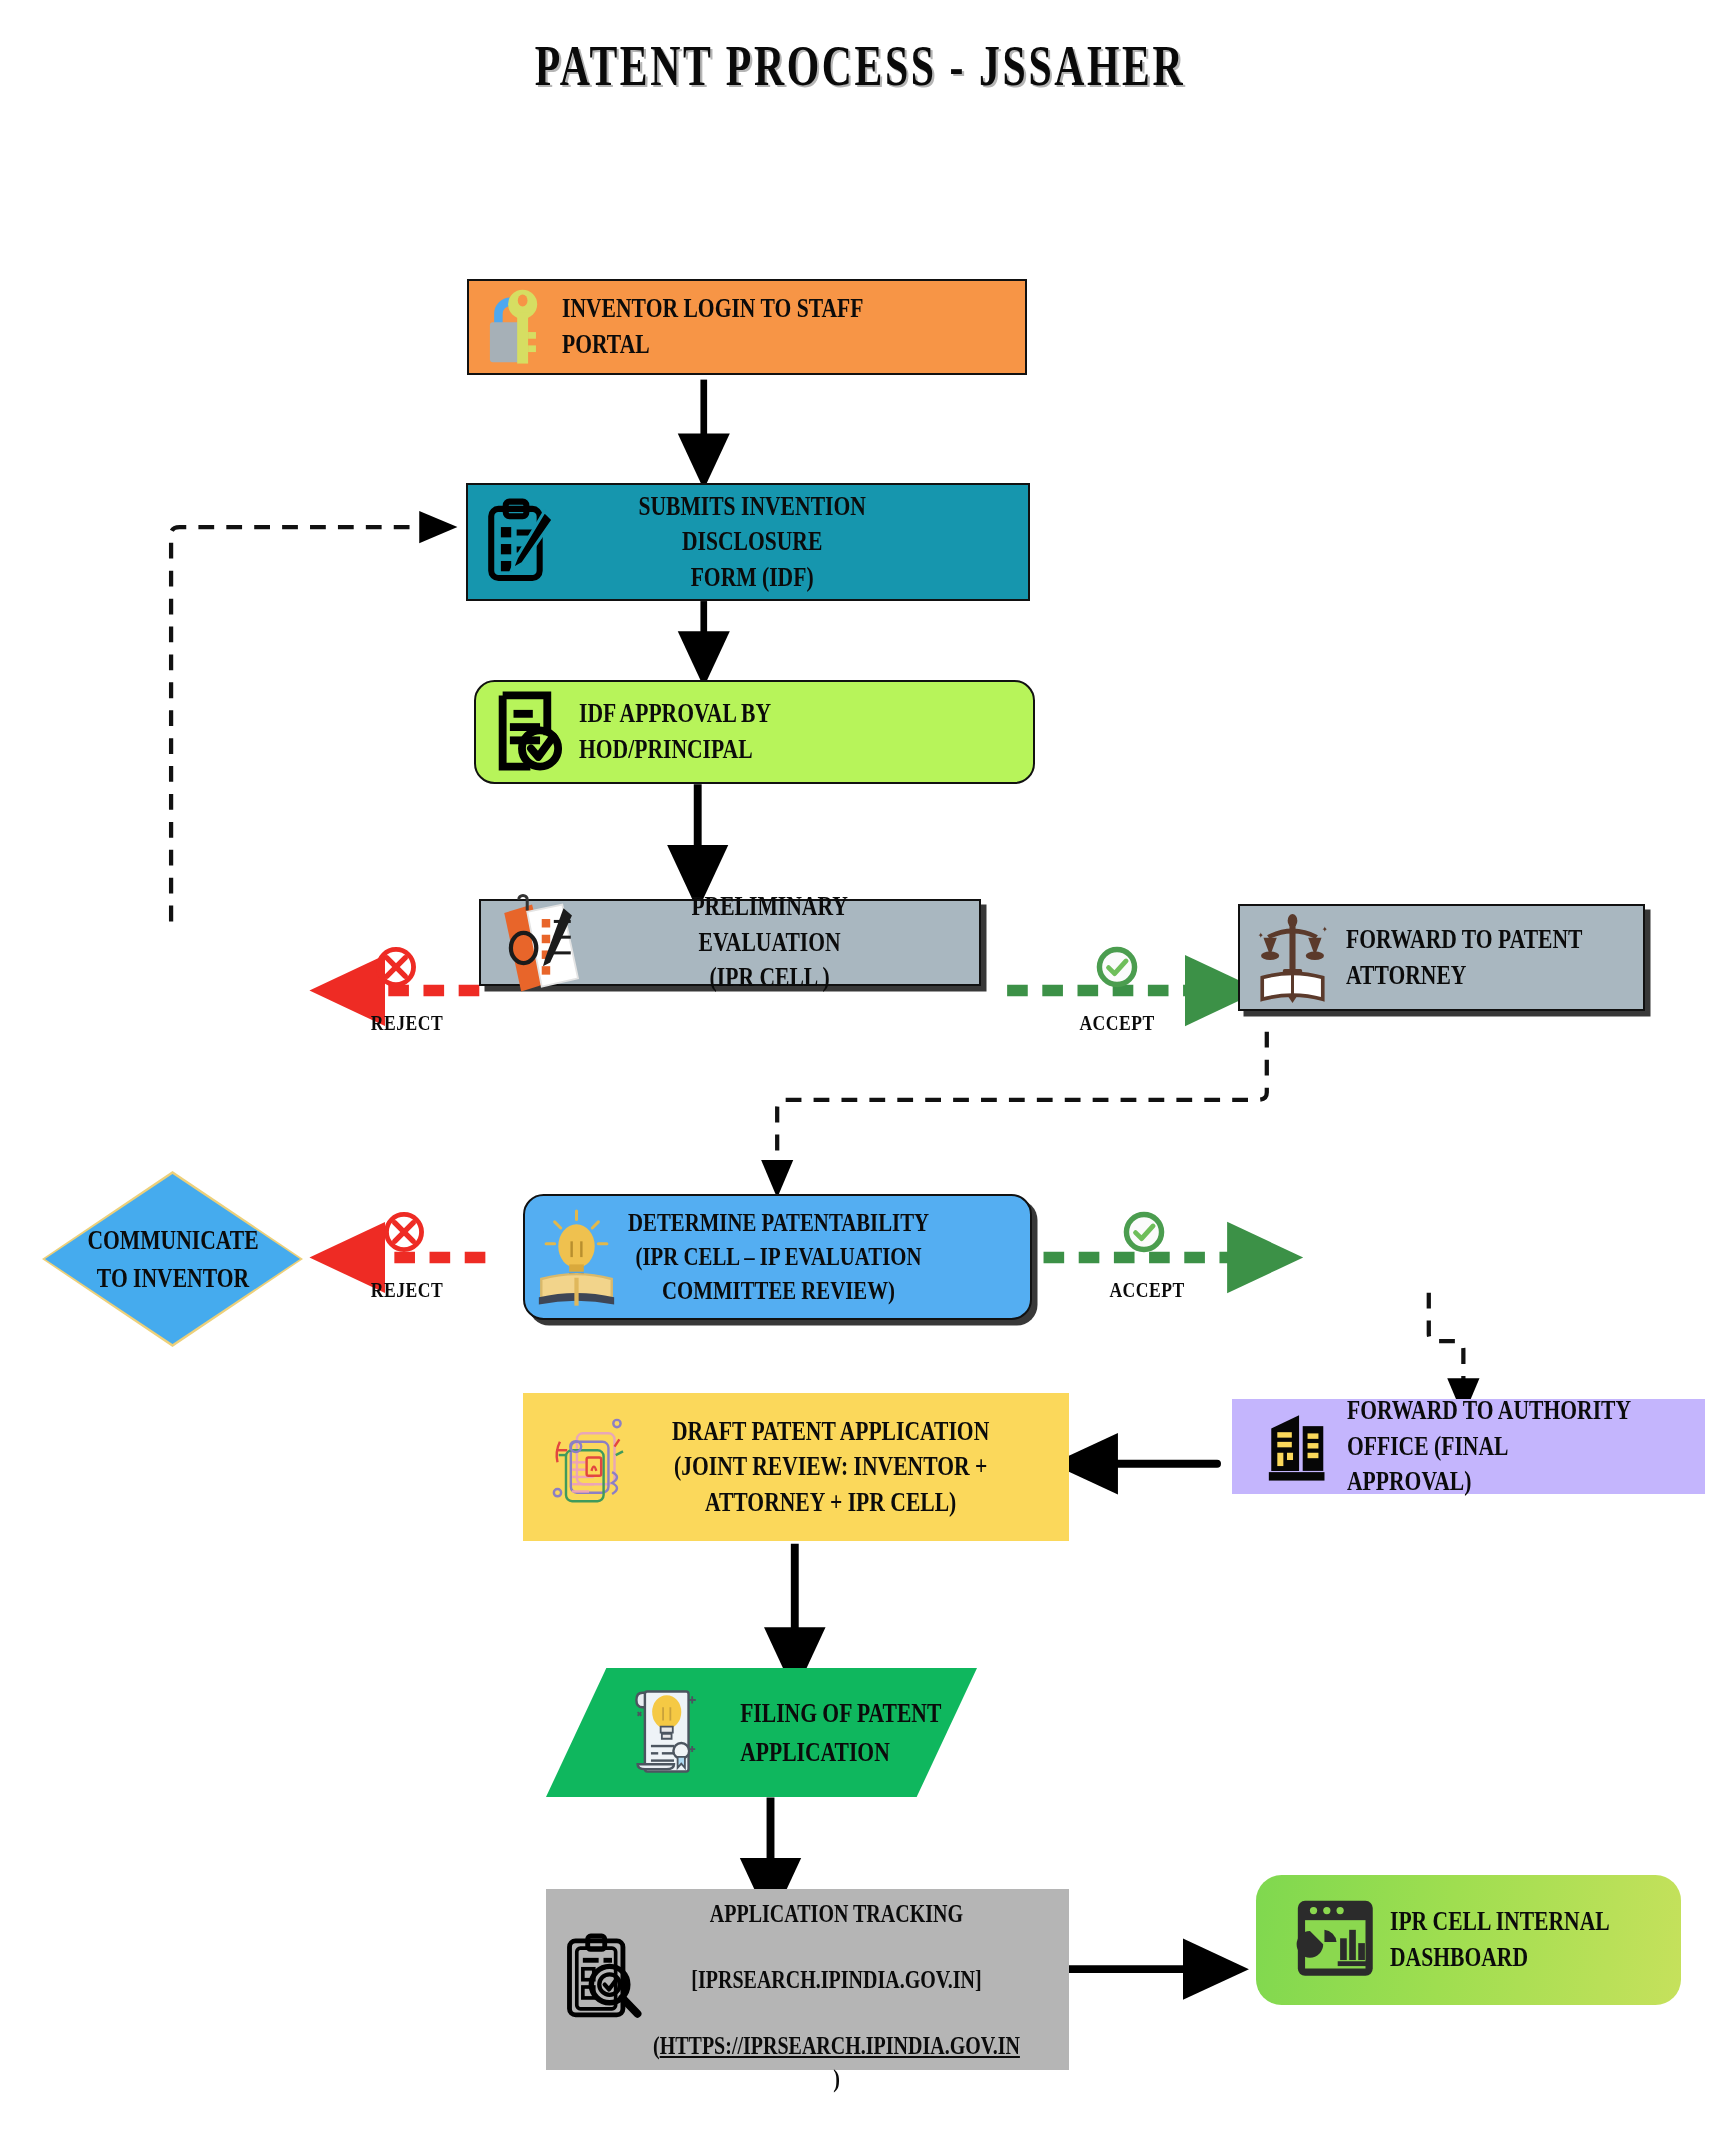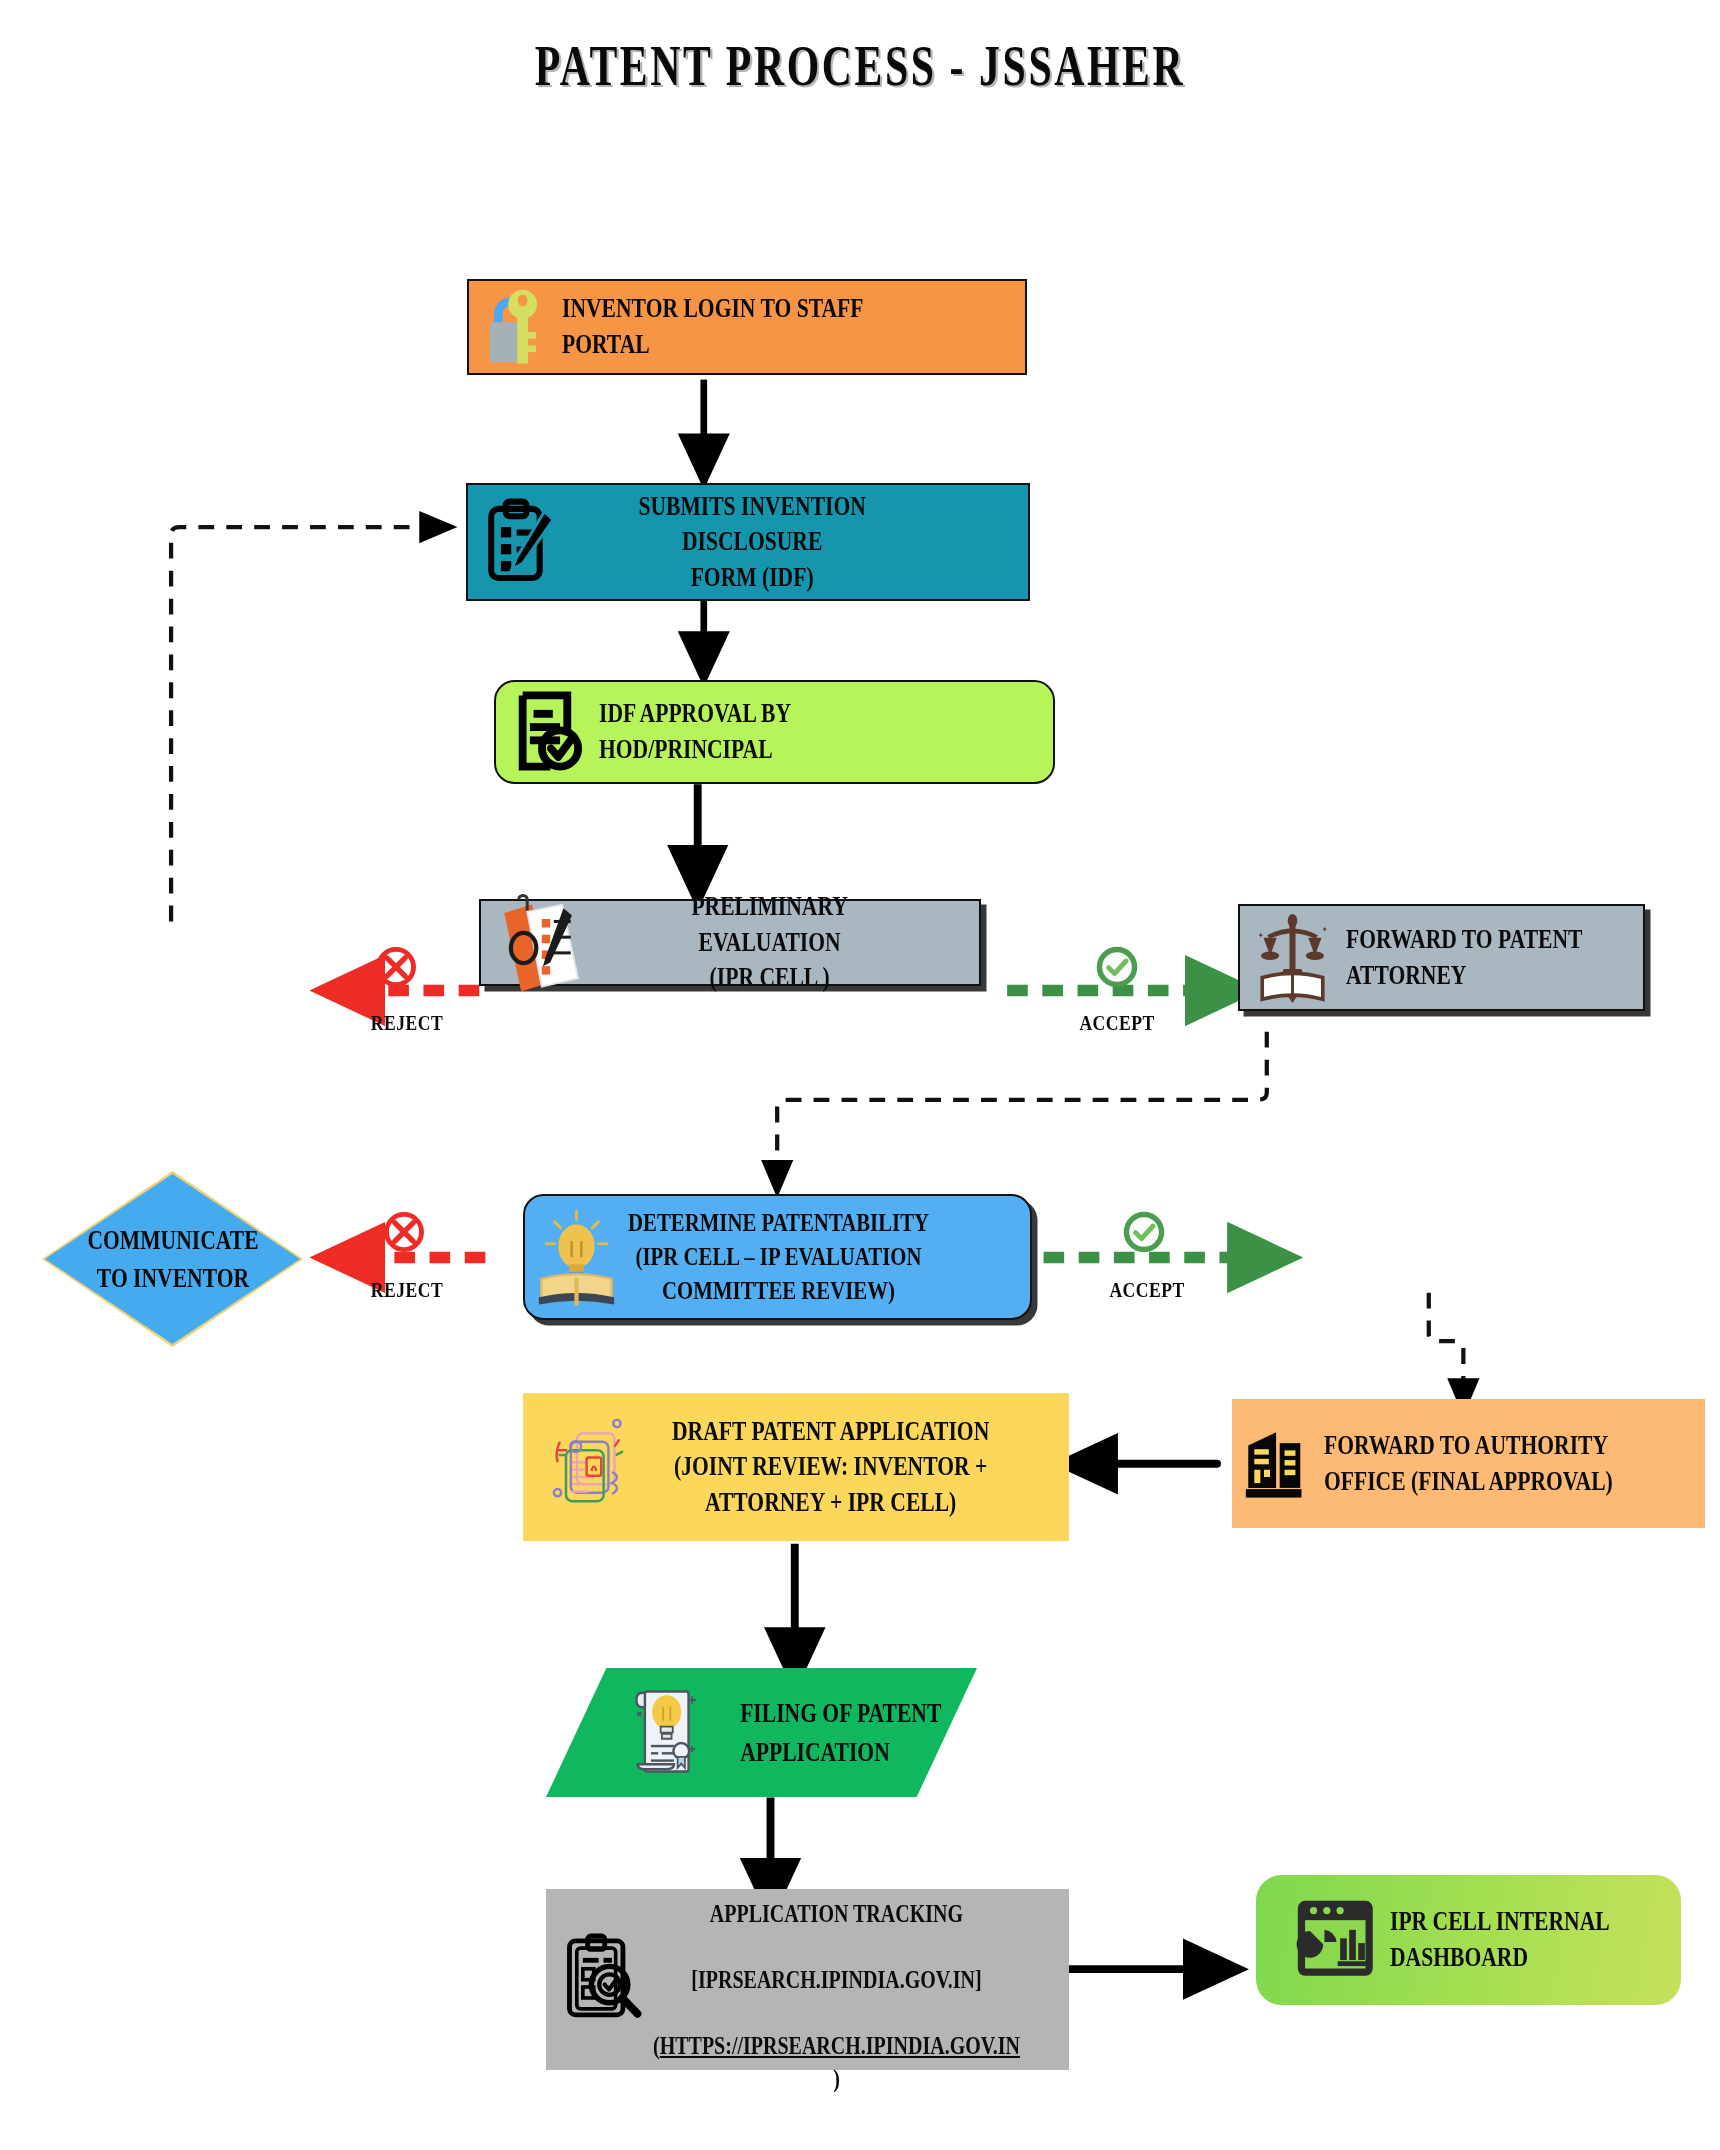--- a/index.html
+++ b/index.html
@@ -138,21 +138,21 @@
         <rect x="26" y="76" width="17" height="17" fill="#000"></rect>
         <rect x="52" y="80" width="22" height="10" fill="#000"></rect>
         <rect x="26" y="104" width="17" height="17" fill="#000"></rect>
         <path d="M98 22 L112 36 L62 108 L44 118 L52 98 Z" fill="#000" stroke="#1696AE" stroke-width="5"></path>
       </svg>
     </span>
     <span class="lbl" style="font-size:27px;margin-left:9.7px;text-align:center;">SUBMITS INVENTION DISCLOSURE
 FORM (IDF)</span>
   </div>
 
-  <div class="node rounded" style="left:494px;top:680px;width:561px;height:104px;background:#B7F45A;padding-left:17px;">
+  <div class="node rounded" style="left:474px;top:680px;width:561px;height:104px;background:#B7F45A;padding-left:17px;">
     <span class="ico">
       <svg width="76" height="86" viewBox="0 0 126 142">
         <path d="M16 12 H90 V78 M16 12 V130 H62" fill="none" stroke="#000" stroke-width="13"></path>
         <rect x="34" y="36" width="32" height="13" fill="#000"></rect>
         <rect x="28" y="58" width="50" height="13" fill="#000"></rect>
         <rect x="28" y="80" width="50" height="13" fill="#000"></rect>
         <circle cx="78" cy="100" r="30" fill="none" stroke="#000" stroke-width="13"></circle>
         <path d="M63 100 L75 114 L100 80" fill="none" stroke="#000" stroke-width="13" stroke-linecap="round" stroke-linejoin="round"></path>
       </svg>
     </span>
@@ -316,21 +316,21 @@
           </g>
         <circle cx="112" cy="14" r="6" fill="none" stroke="#8C7FC4" stroke-width="4"></circle>
         <circle cx="14" cy="128" r="6" fill="none" stroke="#8C7FC4" stroke-width="4"></circle>
       </svg>
     </span>
     <span class="lbl" style="font-size:27px;margin-left:9.7px;text-align:center;">DRAFT PATENT APPLICATION
 (JOINT REVIEW: INVENTOR +
 ATTORNEY + IPR CELL)</span>
   </div>
 
-  <div class="node noborder" style="left:1232px;top:1399px;width:473px;height:129px;background:#fdba74;padding-left:10px;">
+  <div class="node noborder" style="left:1232px;top:1399px;width:473px;height:95px;background:#c4b5fd;padding-left:33px;">
     <span class="ico">
       <svg width="73" height="75" viewBox="0 0 120 124">
         <path d="M10 34 L56 12 V104 H10 Z" fill="#060606"></path>
         <rect x="62" y="30" width="34" height="74" fill="#060606"></rect>
         <rect x="6" y="106" width="92" height="14" fill="#060606"></rect>
         <g fill="#FBD85B">
           <rect x="20" y="40" width="24" height="9"></rect>
           <rect x="20" y="56" width="24" height="9"></rect>
           <rect x="20" y="74" width="10" height="22"></rect>
           <rect x="36" y="74" width="10" height="12"></rect>

